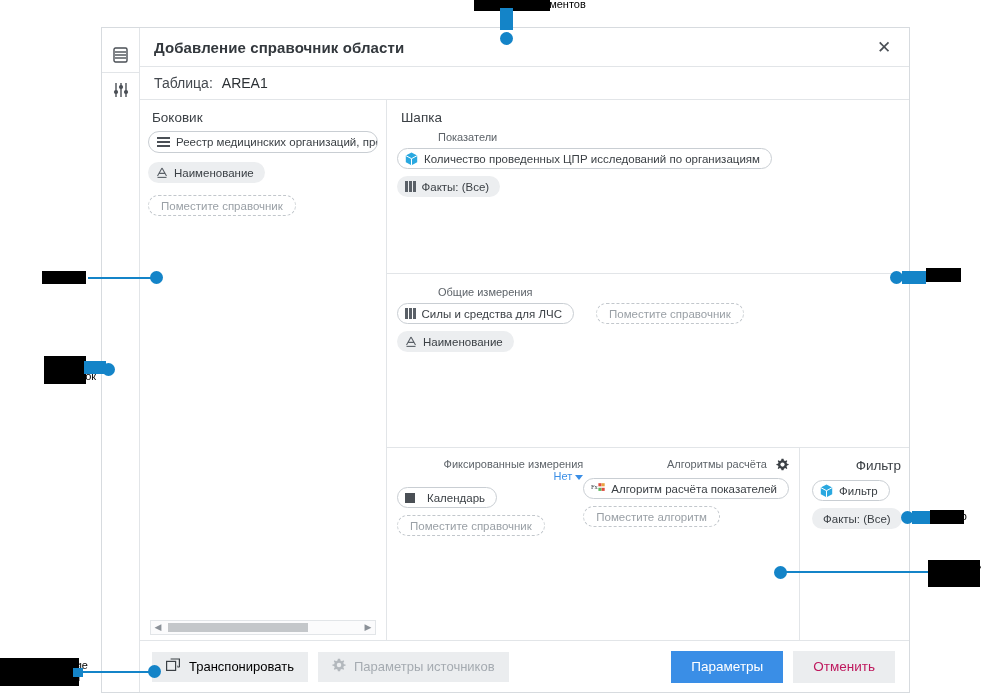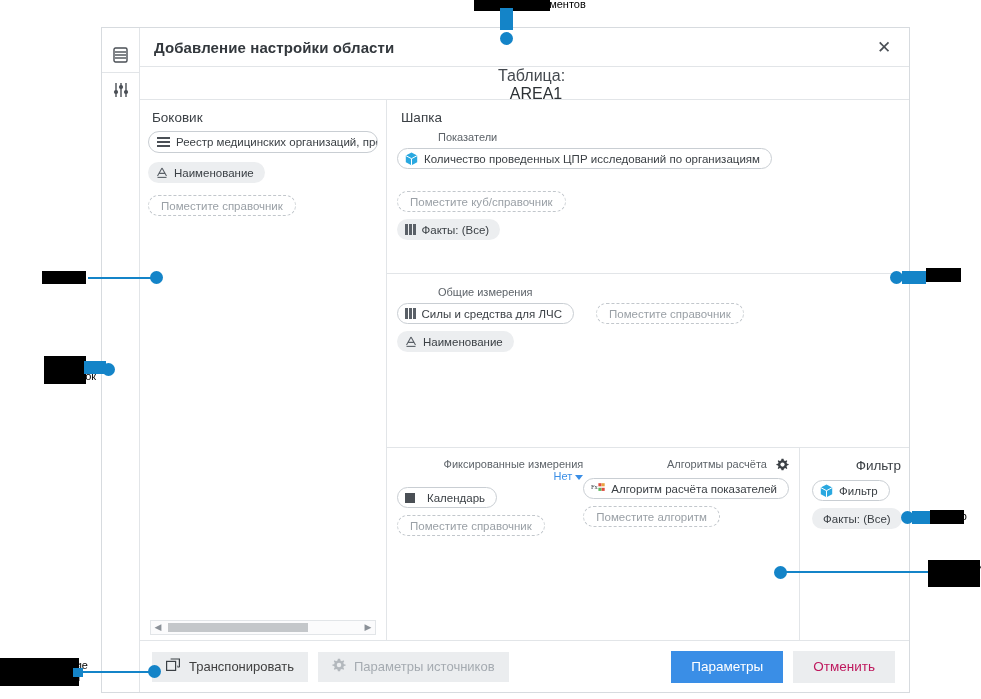--- a/index.html
+++ b/index.html
@@ -54,21 +54,21 @@
     width: 26px; height: 26px;
     display: flex; align-items: center; justify-content: center;
     color: #4a4f55; font-size: 17px; line-height: 1;
   }
 
   .subbar {
     height: 33px;
     display: flex; align-items: center;
     border-bottom: 1px solid #e2e5e8;
     padding-left: 14px;
-    font-size: 16px; color: #44494f; flex-direction: column;
+    font-size: 14px; color: #44494f;
   }
   .subbar .lbl { color: #44494f; }
   .subbar .val { margin-left: 9px; color: #2c3135; }
 
   
   .content { flex: 1; display: flex; min-height: 0; }
 
   .col-left {
     width: 247px;
     border-right: 1px solid #e2e5e8;
@@ -191,21 +191,21 @@
   .footer {
     height: 52px;
     border-top: 1px solid #e2e5e8;
     display: flex; align-items: center;
     padding: 0 14px 0 12px;
     gap: 10px;
   }
   .fbtn {
     display: inline-flex; align-items: center; gap: 8px;
     height: 30px; padding: 0 14px;
-    background: #ebedef; color: #404040;
+    background: #ebedef; color: #000000;
     font-size: 13px; border: none;
   }
   .fbtn.muted { color: #a5abb1; }
   .fbtn.primary { background: #3a8ee6; color: #ffffff; }
   .fbtn.plainbtn { background: #ebedef; color: #be185d; }
   .spacer { flex: 1; }
 
   
   .anno { position: absolute; }
   .anno-line { position: absolute; background: #1484c8; }
@@ -248,21 +248,21 @@
           <circle cx="4" cy="10" r="2.1" fill="#4a4f55"></circle>
           <circle cx="9" cy="5" r="2.1" fill="#4a4f55"></circle>
           <circle cx="14" cy="10" r="2.1" fill="#4a4f55"></circle>
         </svg>
       </div>
     </div>
 
     <div class="body">
 
       <div class="titlebar">
-        <div class="title">Добавление настройки области</div>
+        <div class="title">Добавление справочник области</div>
         <div class="close-btn">✕</div>
       </div>
 
       <div class="subbar">
         <span class="lbl">Таблица:</span>
         <span class="val">AREA1</span>
       </div>
 
       <div class="content">
 
@@ -316,21 +316,20 @@
               <span class="chip">
                 <span class="ic">
                   <svg width="13" height="14" viewBox="0 0 13 14">
                     <path d="M6.5 0.6 L12.2 3.6 L12.2 10.2 L6.5 13.3 L0.8 10.2 L0.8 3.6 Z" fill="#29a8e0"></path>
                     <path d="M0.8 3.6 L6.5 6.7 L12.2 3.6" fill="none" stroke="#ffffff" stroke-width="1"></path>
                     <path d="M6.5 6.7 L6.5 13.3" fill="none" stroke="#ffffff" stroke-width="1"></path>
                   </svg>
                 </span>
                 <span>Количество проведенных ЦПР исследований по организациям</span>
               </span>
-              <span class="chip ghost">Поместите куб/справочник</span>
             </div>
 
             <div class="row">
               <span class="chip flat">
                 <span class="ic ic-bars">
                     <i></i>
                     <i></i>
                     <i></i>
                   </span>
                 <span>Факты: (Все)</span>

